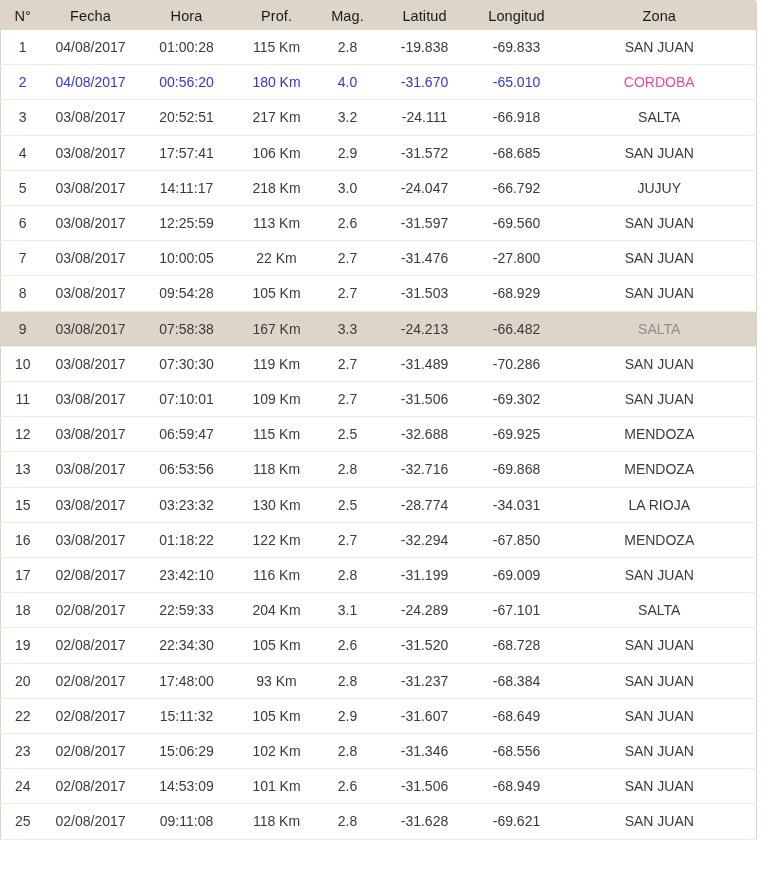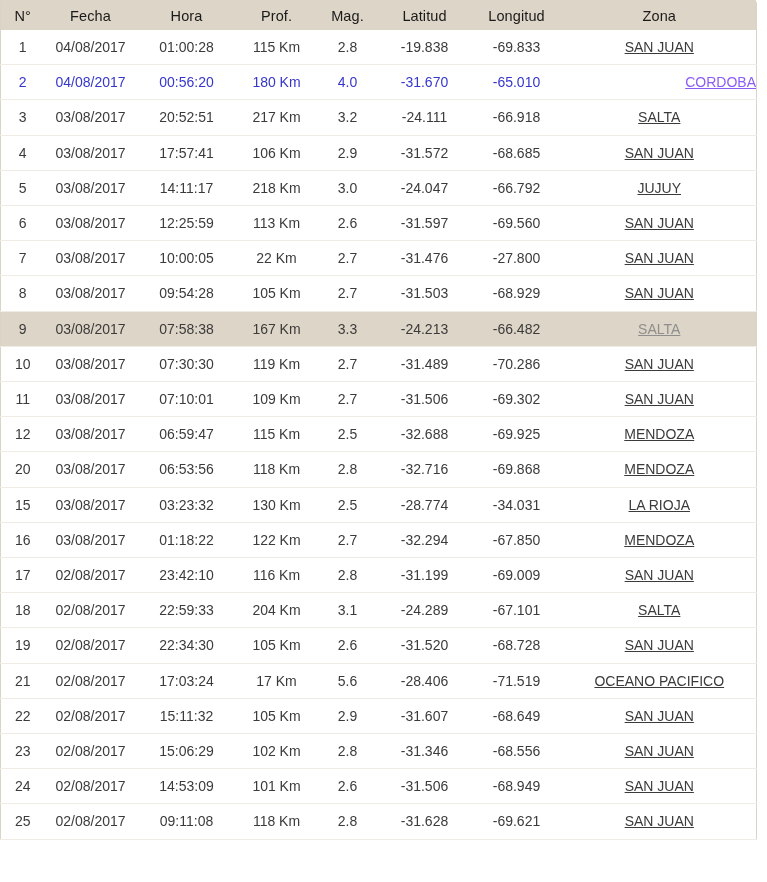--- a/index.html
+++ b/index.html
@@ -66,29 +66,27 @@
     line-height: 34.2px;
     white-space: nowrap;
     vertical-align: middle;
   }
 
   
   tr.data-row.row-blue td {
     color: #3636cc;
   }
   tr.data-row.row-blue td.col-zona {
-    color: #8b5cf6;
-    text-align: right;
+    color: #ec4899;
   }
 
   
   td.col-zona {
     color: #8e8e8e;
     font-size: 13.5px;
-    text-decoration: underline;
   }
   tr.row-highlight td.col-zona {
     color: #8e8e8e;
   }
 
   
   col.c-num   { width: 44px;  }
   col.c-fecha { width: 92px;  }
   col.c-hora  { width: 100px; }
   col.c-prof  { width: 80px;  }
@@ -247,21 +245,21 @@
           <td class="col-num">12</td>
           <td class="col-fecha">03/08/2017</td>
           <td class="col-hora">06:59:47</td>
           <td class="col-prof">115 Km</td>
           <td class="col-mag">2.5</td>
           <td class="col-lat">-32.688</td>
           <td class="col-lon">-69.925</td>
           <td class="col-zona">MENDOZA</td>
         </tr>
         <tr class="data-row">
-          <td class="col-num">20</td>
+          <td class="col-num">13</td>
           <td class="col-fecha">03/08/2017</td>
           <td class="col-hora">06:53:56</td>
           <td class="col-prof">118 Km</td>
           <td class="col-mag">2.8</td>
           <td class="col-lat">-32.716</td>
           <td class="col-lon">-69.868</td>
           <td class="col-zona">MENDOZA</td>
         </tr>
         <tr class="data-row">
           <td class="col-num">15</td>
@@ -307,28 +305,28 @@
           <td class="col-num">19</td>
           <td class="col-fecha">02/08/2017</td>
           <td class="col-hora">22:34:30</td>
           <td class="col-prof">105 Km</td>
           <td class="col-mag">2.6</td>
           <td class="col-lat">-31.520</td>
           <td class="col-lon">-68.728</td>
           <td class="col-zona">SAN JUAN</td>
         </tr>
         <tr class="data-row">
-          <td class="col-num">21</td>
-          <td class="col-fecha">02/08/2017</td>
-          <td class="col-hora">17:03:24</td>
-          <td class="col-prof">17 Km</td>
-          <td class="col-mag">5.6</td>
-          <td class="col-lat">-28.406</td>
-          <td class="col-lon">-71.519</td>
-          <td class="col-zona">OCEANO PACIFICO</td>
+          <td class="col-num">20</td>
+          <td class="col-fecha">02/08/2017</td>
+          <td class="col-hora">17:48:00</td>
+          <td class="col-prof">93 Km</td>
+          <td class="col-mag">2.8</td>
+          <td class="col-lat">-31.237</td>
+          <td class="col-lon">-68.384</td>
+          <td class="col-zona">SAN JUAN</td>
         </tr>
         <tr class="data-row">
           <td class="col-num">22</td>
           <td class="col-fecha">02/08/2017</td>
           <td class="col-hora">15:11:32</td>
           <td class="col-prof">105 Km</td>
           <td class="col-mag">2.9</td>
           <td class="col-lat">-31.607</td>
           <td class="col-lon">-68.649</td>
           <td class="col-zona">SAN JUAN</td>

